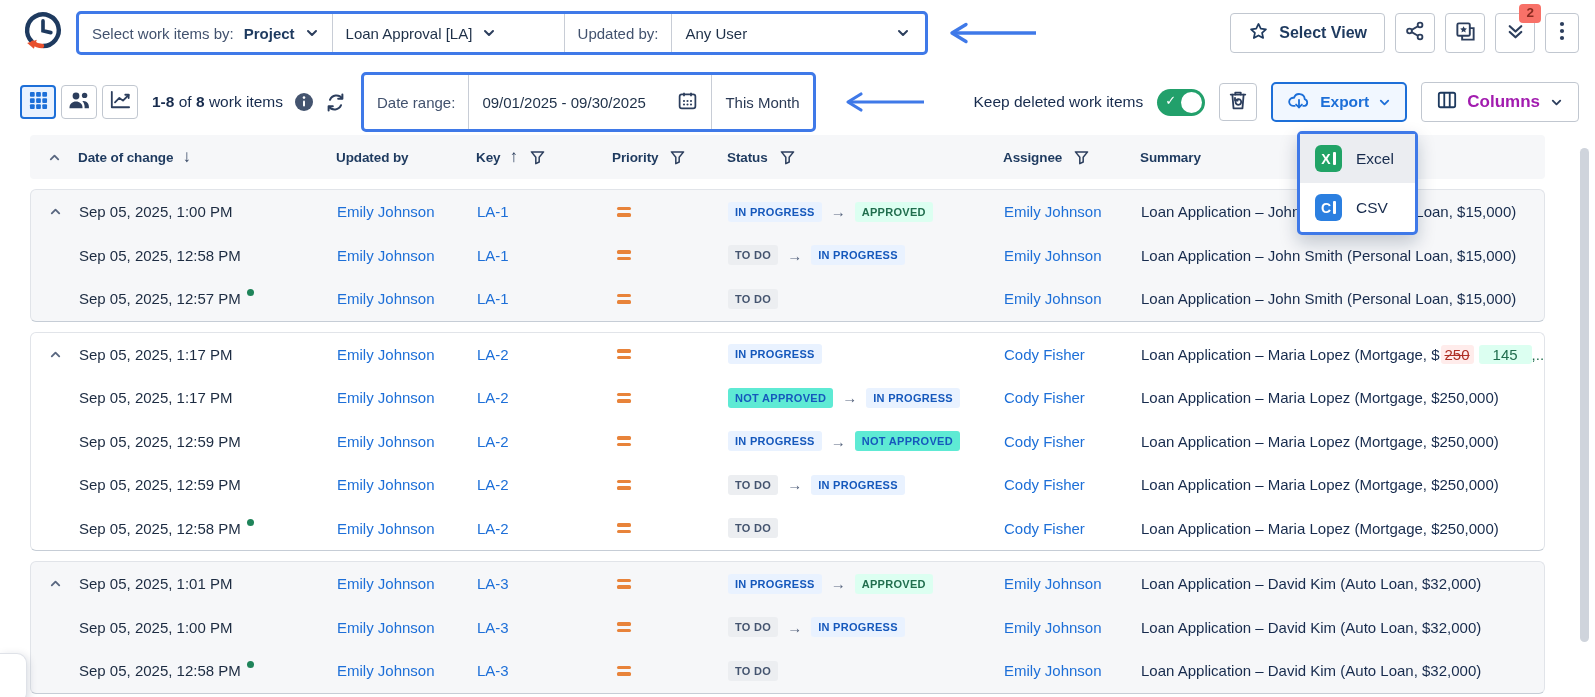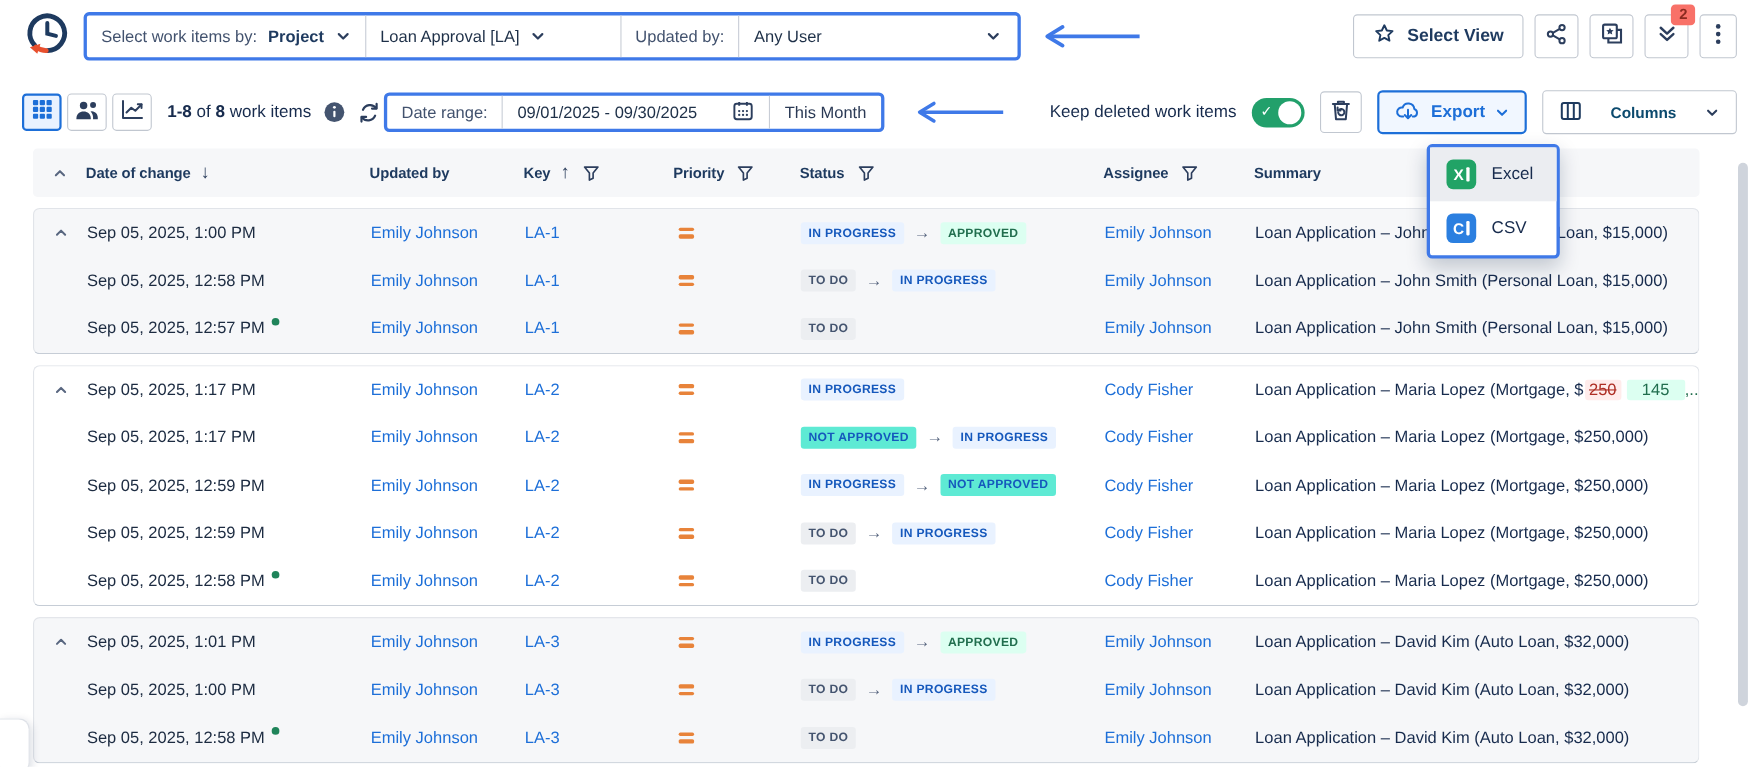--- a/index.html
+++ b/index.html
@@ -34,35 +34,35 @@
 
   
   .toolbar{display:flex;align-items:center;height:46px;margin-top:13px;padding:0 16px 0 20px}
   .vtoggles{display:flex;gap:5px}
   .vbtn{width:36px;height:34px;border:1px solid #c1c7d0;border-radius:4px;background:#fff;
     display:grid;place-items:center;cursor:pointer}
   .vbtn.active{border:2px solid #1d6fd8;background:#e9f2ff}
   .count{margin-left:14px;font-size:15.5px;color:#172b4d;white-space:nowrap}
   .count b{font-weight:700}
   .icbtn{margin-left:11px;display:grid;place-items:center;cursor:pointer;background:none;border:none}
-  .datebar{display:flex;align-items:stretch;height:36px;margin-left:3px}
+  .datebar{display:flex;align-items:stretch;height:60px;margin-left:15px}
   .dseg{display:flex;align-items:center;padding:0 13px;font-size:15px;color:#42526e;gap:10px;cursor:pointer}
   .dseg+.dseg{border-left:1.5px solid #c8cdd6}
   .dseg.value{width:243px;justify-content:space-between;color:#1e3048}
   .dseg.preset{color:#2b3a55}
   .toolbar .anno-arrow{margin-left:22px}
   .tl-right{margin-left:auto;display:flex;align-items:center;gap:14px}
   .keep-label{font-size:15.5px;color:#172b4d;white-space:nowrap}
   .toggle{width:48px;height:27px;border-radius:14px;background:#22a06b;position:relative;cursor:pointer;flex:0 0 auto}
   .toggle .check{position:absolute;left:8px;top:4px;color:#fff;font-size:13px;font-weight:700}
   .toggle .knob{position:absolute;right:3px;top:3px;width:21px;height:21px;border-radius:50%;background:#fff}
   .btn-trash{width:38px;height:38px}
   .btn-export{padding:0 14px;gap:9px;height:40px;border:2px solid #1d6fd8;border-radius:5px;
     background:#f1f7ff;color:#1d6fd8;font-size:15.5px;font-weight:600}
-  .btn-cols{padding:0 15px;gap:26px;font-size:14px;font-weight:600;color:#0c4a6e}
+  .btn-cols{padding:0 15px;gap:10px;font-size:17px;font-weight:600;color:#a21caf}
 
   
   .export-menu{position:absolute;left:1297px;top:131px;width:121px;background:#fff;
     border:3px solid #3f79e8;border-radius:5px;box-shadow:0 8px 18px rgba(9,30,66,.22);z-index:60}
   .emi{display:flex;align-items:center;gap:14px;padding:11px 10px 11px 15px;font-size:15.5px;color:#172b4d;cursor:pointer}
   .emi.first{background:#ebedf1}
   .doc-ic{width:27px;height:27px;border-radius:6px;display:flex;align-items:center;justify-content:center;gap:2px;flex:0 0 auto}
   .doc-ic i{font-style:normal;color:#fff;font-weight:700;font-size:14px}
   .doc-ic b{width:3px;height:13px;background:#fff;border-radius:1px}
   .doc-ic.excel{background:#21a366}

